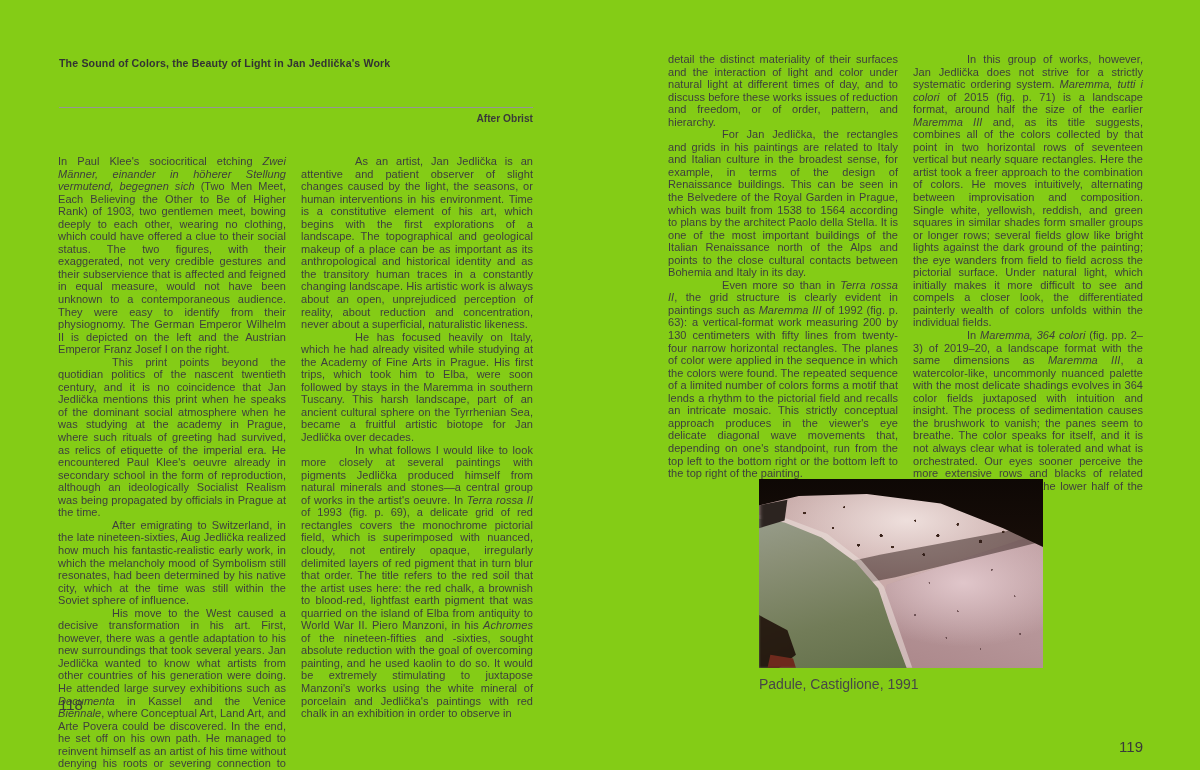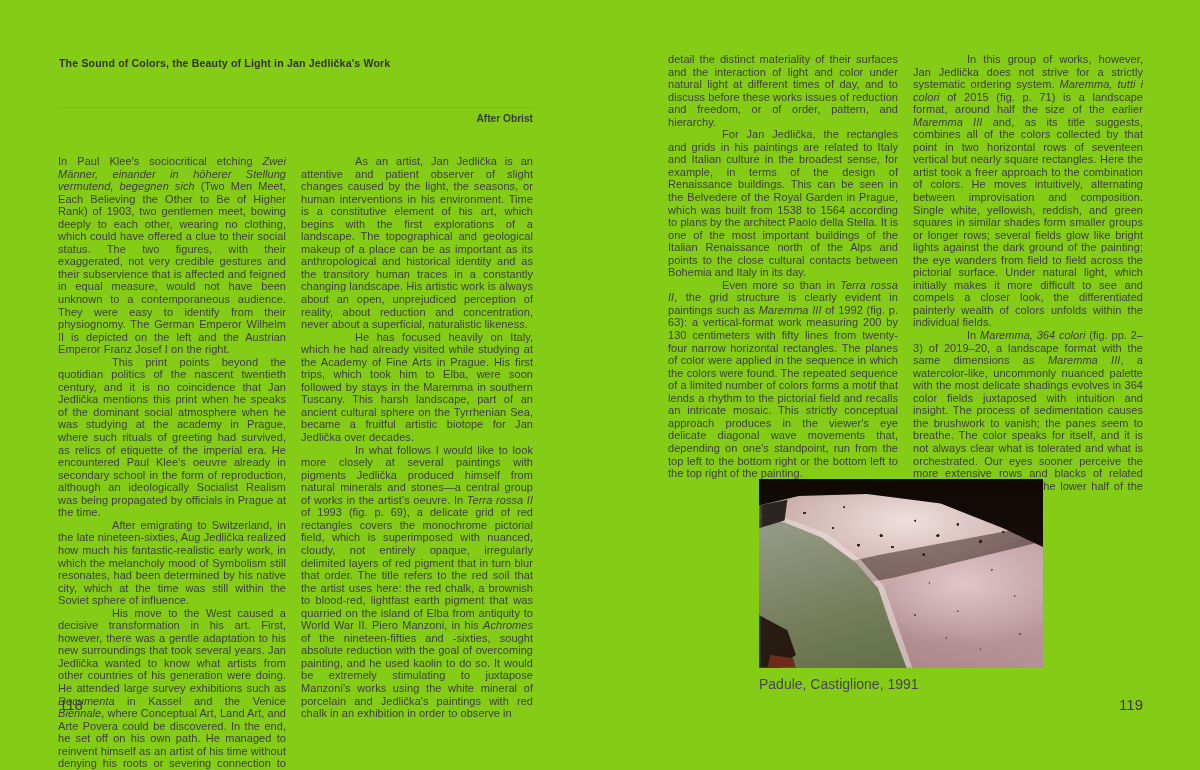--- a/index.html
+++ b/index.html
@@ -53,21 +53,21 @@
   #col3 { left: 668px; top: 53px;  width: 230px; }
   #col4 { left: 913px; top: 53px;  width: 230px; }
   .pagenum {
     position: absolute;
     top: 696px;
     font-size: 15px;
     font-weight: normal;
     color: #3a3a3a;
   }
   .pagenum.pn-left  { left: 59px; }
-  .pagenum.pn-right { left: 1093px; width: 50px; text-align: right; }
+  .pagenum.pn-right { left: 1093px; width: 50px; text-align: right; margin-top: 42px; }
 
   
   .photo {
     position: absolute;
     left: 759px; top: 479px;
     width: 284px; height: 189px;
     overflow: hidden;
   }
   .photo > div { position: absolute; inset: 0; }
   .ph-base {

